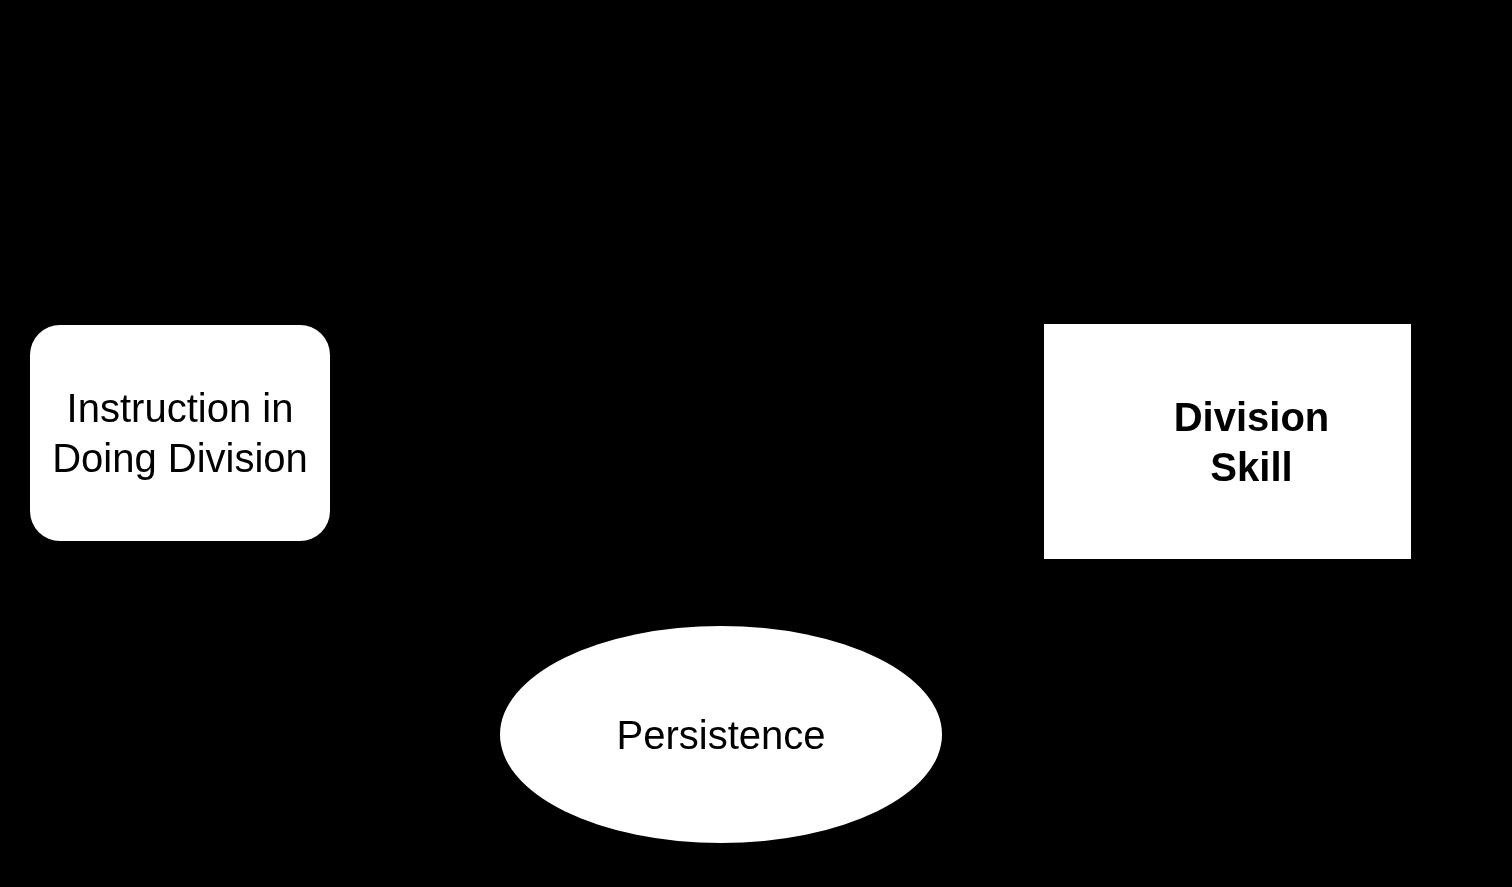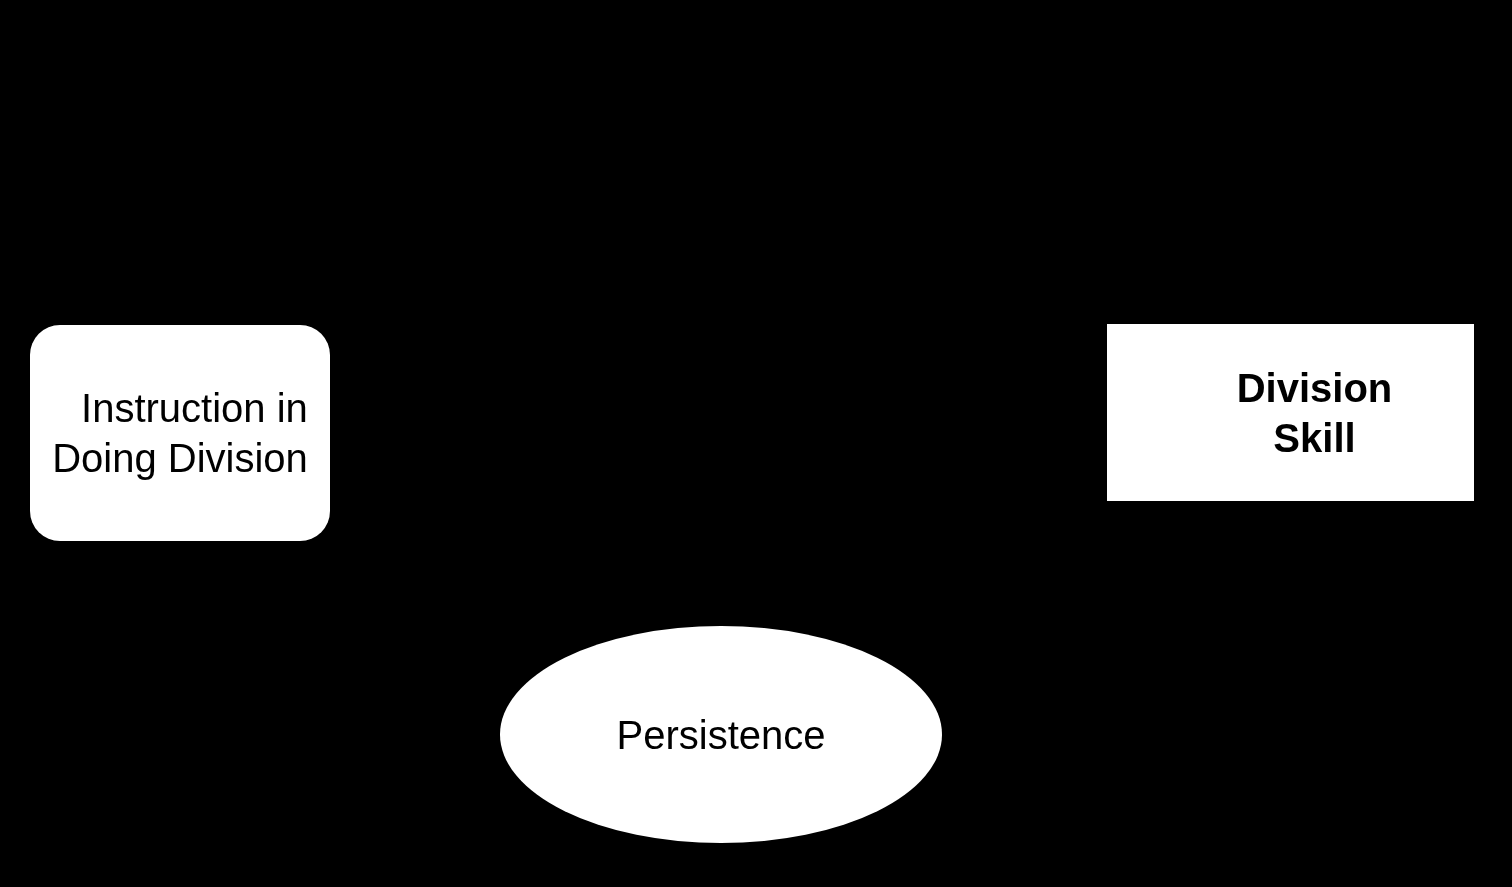--- a/index.html
+++ b/index.html
@@ -29,28 +29,28 @@
     align-items: center;
     justify-content: center;
     text-align: center;
     font-size: 40px;
     line-height: 50px;
   }
   .node .label {
     white-space: pre-wrap; 
   }
   .ellipse { border-radius: 50%; }
-  .rounded { border-radius: 30px; text-align: right; }
+  .rounded { border-radius: 30px; }
   .rect    { border-radius: 0; }
   .bold .label { font-weight: bold; }
 
   
   .node-top    { left: 499px;  top: 18px;  width: 444px; height: 222px; }
   .node-left   { left: 30px;   top: 325px; width: 300px; height: 216px; }
-  .node-right  { left: 1107px; top: 324px; width: 367px; height: 177px; padding-left: 48px; }
+  .node-right  { left: 1044px; top: 324px; width: 367px; height: 235px; padding-left: 48px; }
   .node-bottom { left: 500px;  top: 626px; width: 442px; height: 217px; justify-content: center; }
 </style>
 </head>
 <body>
 
 <div class="canvas">
 
 
   <div class="node rounded node-left">
     <span class="label">Instruction in

